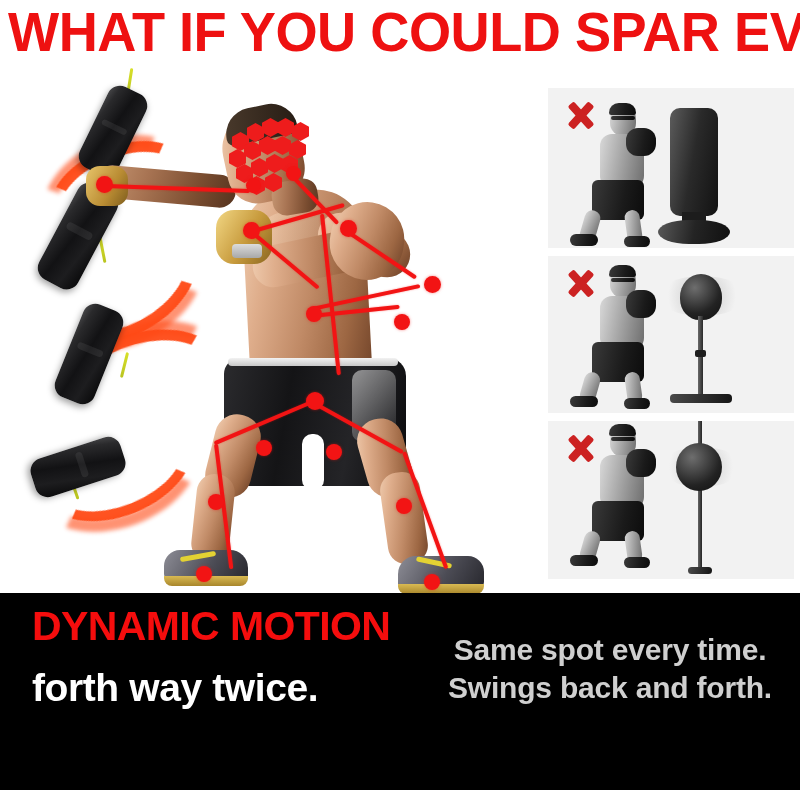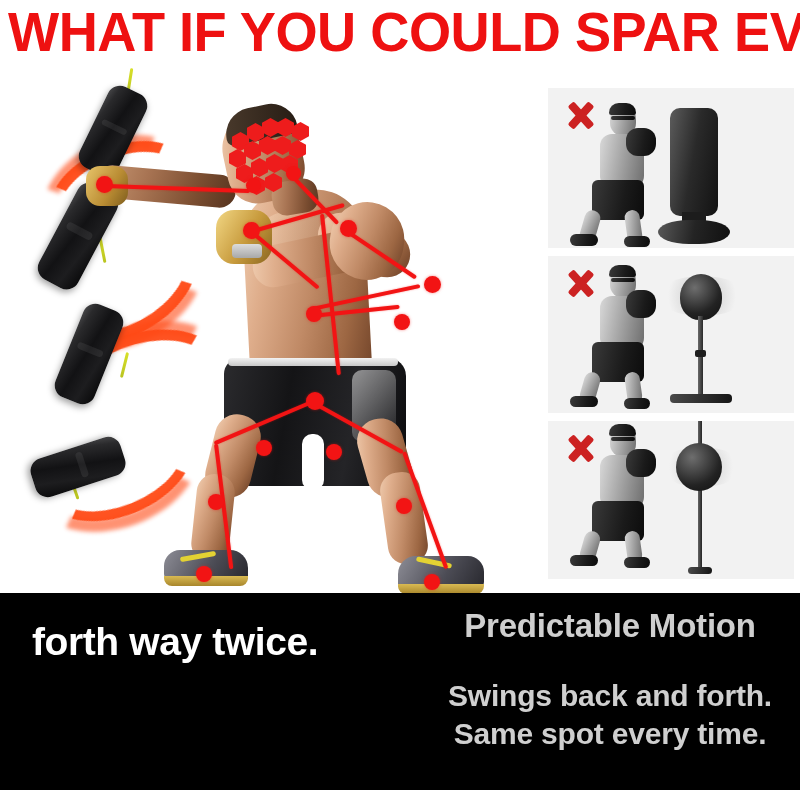--- a/index.html
+++ b/index.html
@@ -435,27 +435,27 @@
       <div class="equip" style="left:128px; top:22px; width:46px; height:48px; border-radius:50%;
                   background:radial-gradient(circle at 35% 30%,#6e6e6e,#232323 62%,#0e0e0e);"></div>
       <div class="equip" style="left:140px; top:146px; width:24px; height:7px; border-radius:4px;
                   background:linear-gradient(100deg,#4a4a4a,#151515);"></div>
     </div>
   </div>
 
   <div class="panel">
 
     <div class="col-left">
+      <div class="h-dynamic">DYNAMIC MOTION</div>
       <div class="body-left">
         <div>forth way twice.</div>
       </div>
     </div>
 
     <div class="col-right">
-      <div class="h-predictable">Predictable Motion</div>
       <div class="body-right">
+        <div>Same spot every time.</div>
         <div>Swings back and forth.</div>
-        <div>Same spot every time.</div>
       </div>
     </div>
   </div>
 
 </div>
 
 </body></html>

